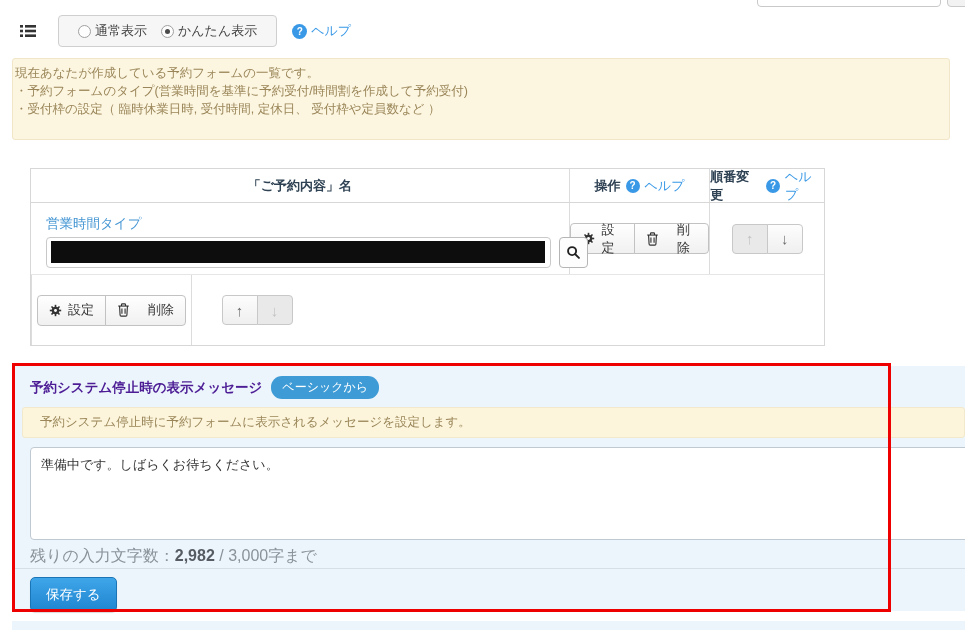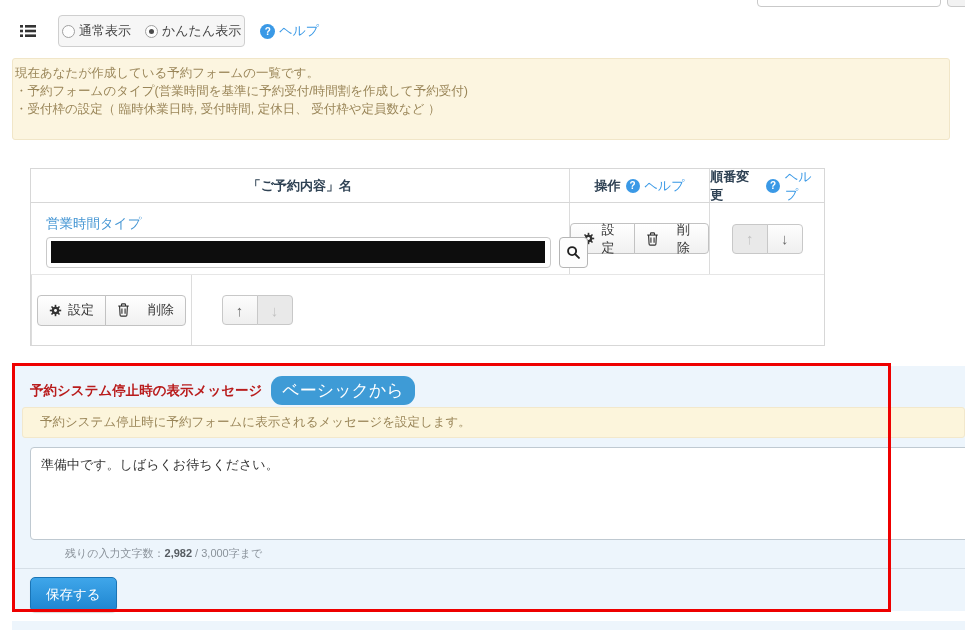--- a/index.html
+++ b/index.html
@@ -10,21 +10,21 @@
   
   .crop-input { left:757px; top:-20px; width:184px; height:27px; border:1px solid #c9c9c9;
     border-radius:4px; background:#fff; }
   .crop-btn { left:947px; top:-20px; width:60px; height:27px; border:1px solid #c9c9c9;
     border-radius:4px; background:#f2f2f2; }
 
   
   .hdr { left:20px; top:14px; width:930px; height:34px; display:flex; align-items:center; }
   .page-title { font-size:17px; font-weight:bold; color:#222; margin-left:7px; letter-spacing:.2px; }
   .view-toggle { margin-left:22px; display:flex; align-items:center; gap:14px; height:32px;
-    padding:0 3px; background:#f6f6f6; border:1px solid #cfcfcf; border-radius:4px; }
+    padding:0 19px; background:#f6f6f6; border:1px solid #cfcfcf; border-radius:4px; }
   .radio-opt { display:flex; align-items:center; gap:4px; font-size:13px; color:#444; cursor:default; }
   .radio { width:13px; height:13px; border-radius:50%; border:1px solid #a0a0a0; background:#fdfdfd;
     position:relative; display:inline-block; }
   .radio.sel::after { content:""; position:absolute; left:3px; top:3px; width:5px; height:5px;
     border-radius:50%; background:#4a4a4a; }
   .help-link { display:inline-flex; align-items:center; gap:4px; margin-left:15px; font-size:13px;
     color:#3a99e6; cursor:pointer; }
   .qicon { width:15px; height:15px; border-radius:50%; background:#3a99e6; display:inline-flex;
     align-items:center; justify-content:center; flex:0 0 auto; }
   .qicon::before { content:"?"; color:#fff; font-size:10px; font-weight:bold; }
@@ -63,31 +63,31 @@
   .btn-l { border-radius:4px 0 0 4px; }
   .btn-r { border-radius:0 4px 4px 0; margin-left:-1px;gap:18px; }
   .arrow-btn { width:36px; height:30px; display:inline-flex; align-items:center;
     justify-content:center; border:1px solid #c8c8c8; background:linear-gradient(#fdfdfd,#efefef);
     font-size:15px; font-weight:bold; color:#6e6e6e; cursor:pointer; }
   .arrow-btn.dis { background:#e9e9e9; color:#c2c2c2; cursor:default; }
 
   
   .section { left:12px; top:366px; width:953px; height:245px; background:#edf5fc; }
   .sec-title-row { position:absolute; left:18px; top:10px; display:flex; align-items:center; gap:9px; }
-  .sec-title { font-size:13.5px; font-weight:bold; color:#b91c1c; }
-  .badge { background:#3e9bd6; color:#fff; font-size:17px; padding:3px 11px;
+  .sec-title { font-size:13.5px; font-weight:bold; color:#4c1d95; }
+  .badge { background:#3e9bd6; color:#fff; font-size:12px; padding:3px 11px;
     border-radius:11px; white-space:nowrap; }
   .sec-notice { position:absolute; left:10px; top:41px; width:943px; height:31px;
     background:#fcf5dc; border:1px solid #f2e8cc; border-radius:3px; display:flex;
     align-items:center; padding:0 17px; font-size:12.5px; color:#9a8659; }
   .msg-area { position:absolute; left:18px; top:81px; width:940px; height:93px;
     border:1px solid #bfc9d1; border-radius:4px 0 0 4px; background:#fff; resize:none;
     padding:8px 10px; font-size:13px; color:#333;
     font-family:"Liberation Sans","DejaVu Sans",sans-serif; }
-  .charcount { position:absolute; left:18px; top:180px; font-size:11px; color:#8a929a;margin-left:35px; }
+  .charcount { position:absolute; left:18px; top:180px; font-size:16px; color:#8a929a; }
   .charcount b { color:#565c62; }
   .sec-divider { position:absolute; left:0; top:202px; width:953px; height:1px; background:#d6dfe7; }
   .save-btn { position:absolute; left:18px; top:211px; height:35px; padding:0 15px;
     background:linear-gradient(#3fa6ea,#1e85d0); border:1px solid #1a74b5; border-radius:5px;
     color:#fff; font-size:13.5px; display:inline-flex; align-items:center; cursor:pointer;
     box-shadow:0 1px 1px rgba(0,0,0,.15); }
 
   .red-annotation { left:12px; top:363px; width:879px; height:249px;
     border:3px solid #ee0000; pointer-events:none; z-index:50; }
   .bottom-band { left:12px; top:621px; width:953px; height:9px; background:#edf5fc; }

